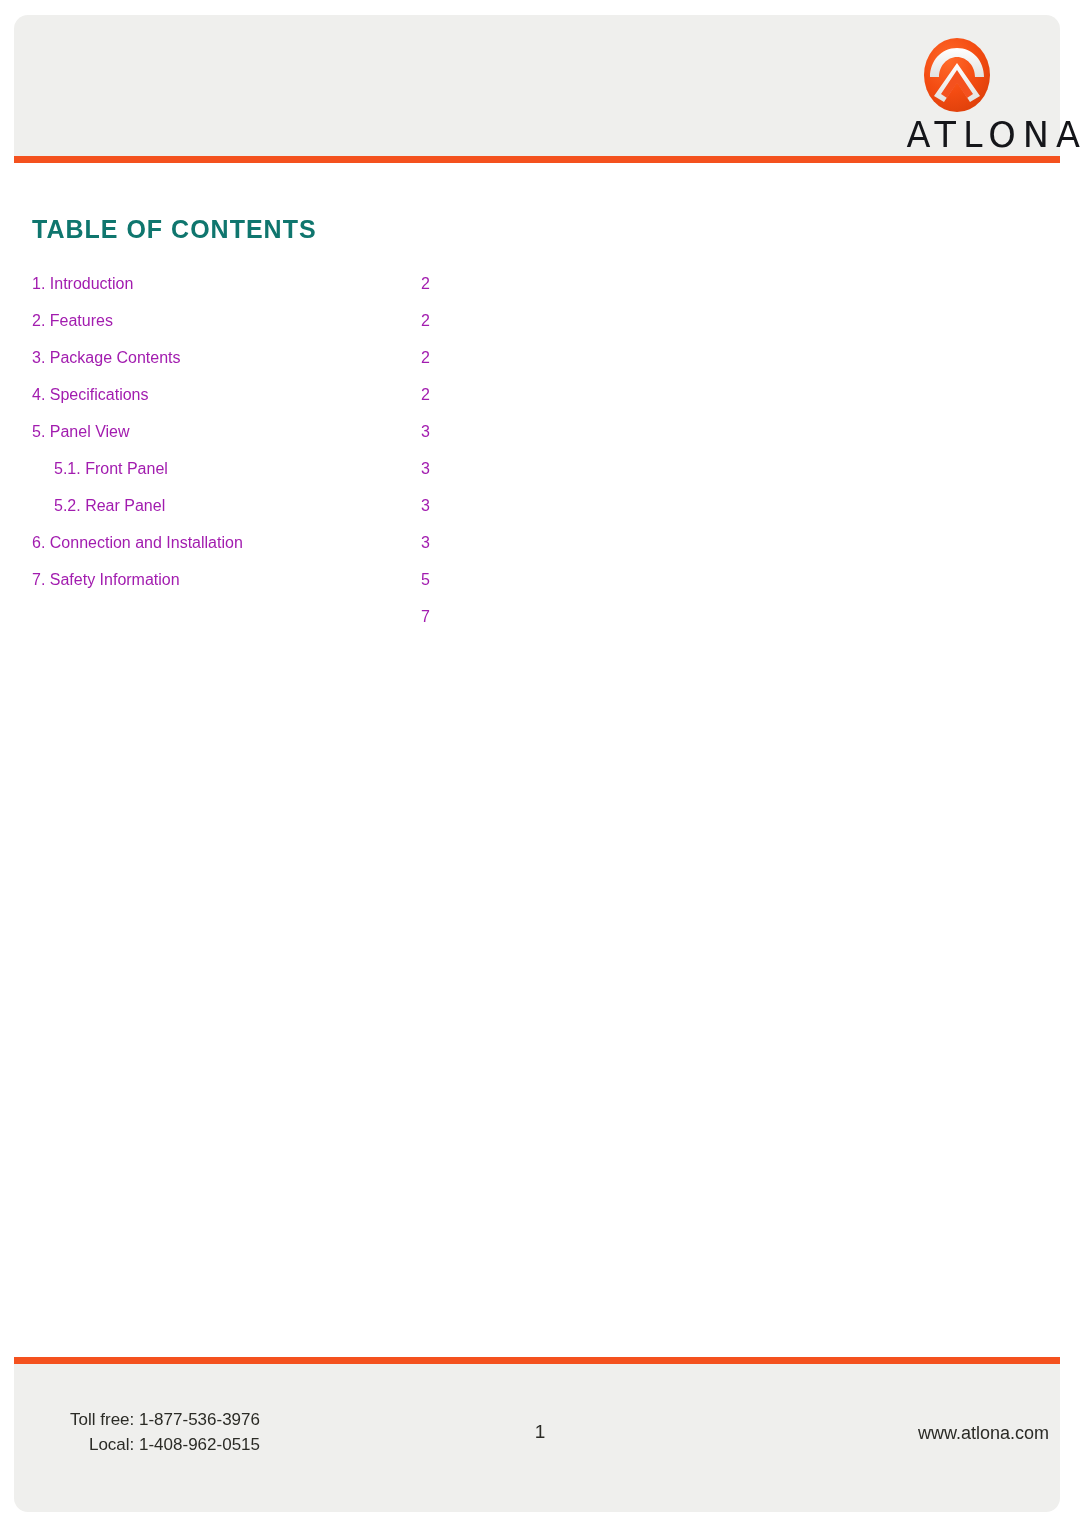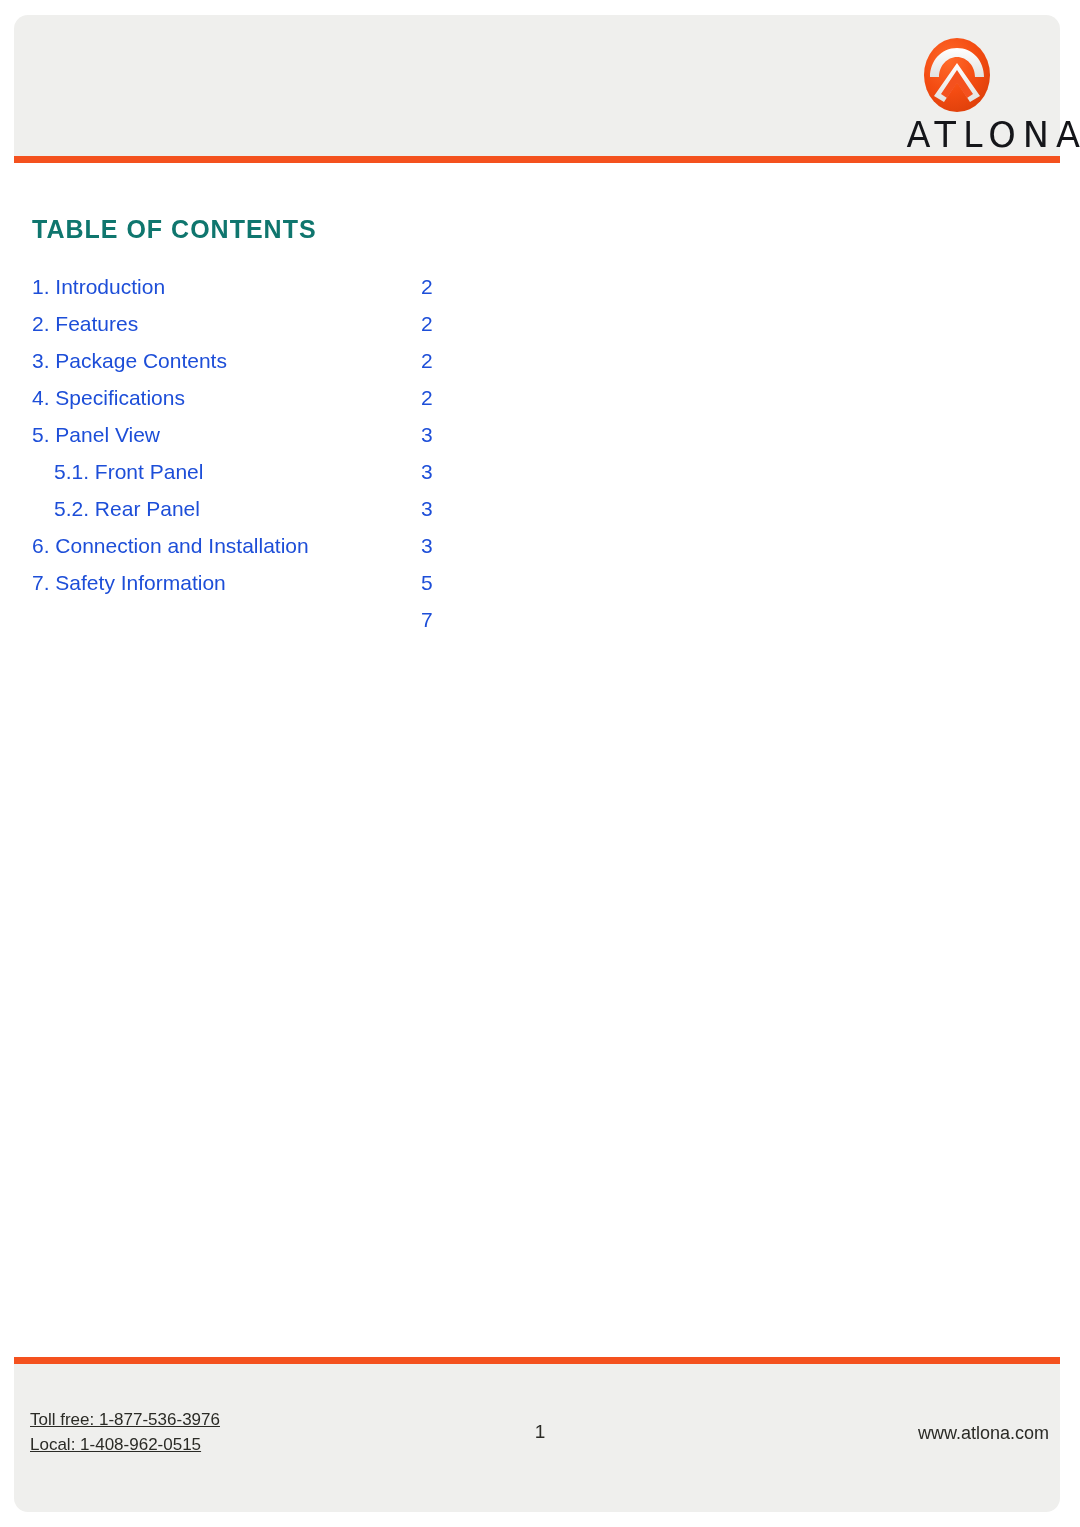--- a/index.html
+++ b/index.html
@@ -106,22 +106,22 @@
   }
   .toc-list {
     position: absolute;
     left: 32px;
     top: 112px;
     width: 620px;
   }
   .toc-row {
     position: relative;
     height: 37px;
-    font-size: 21px;
-    color: #1d4ed8;
+    font-size: 16px;
+    color: #a21caf;
     white-space: nowrap;
   }
   .toc-row .toc-label {
     position: absolute;
     left: 0;
     top: 0;
   }
   .toc-row.sub .toc-label {
     left: 22px;
   }
@@ -147,24 +147,24 @@
     width: 1046px;
     height: 148px;
     background: #efefed;
     border-radius: 0 0 14px 14px;
   }
   .footer-phones {
     position: absolute;
     left: 30px;
     top: 1408px;
     width: 230px;
+    text-align: right;
     font-size: 17px;
     color: #2b2b26;
     line-height: 1.45;
-    text-decoration: underline;
   }
   .footer-pageno {
     position: absolute;
     left: 500px;
     top: 1421px;
     width: 80px;
     text-align: center;
     font-size: 19px;
     color: #2b2b26;
   }

